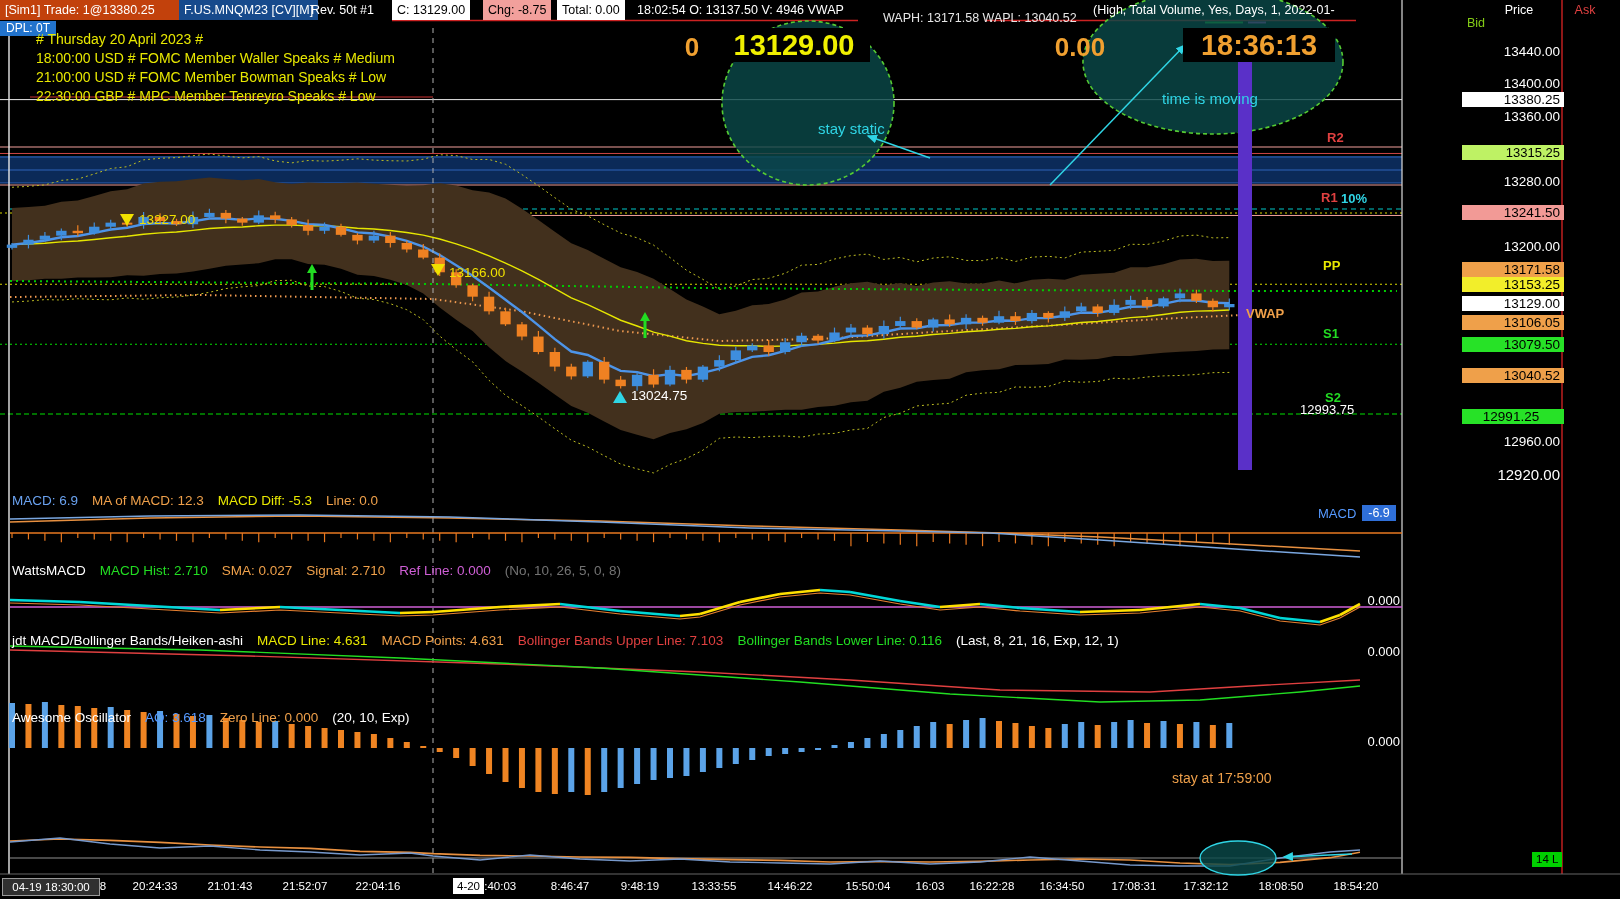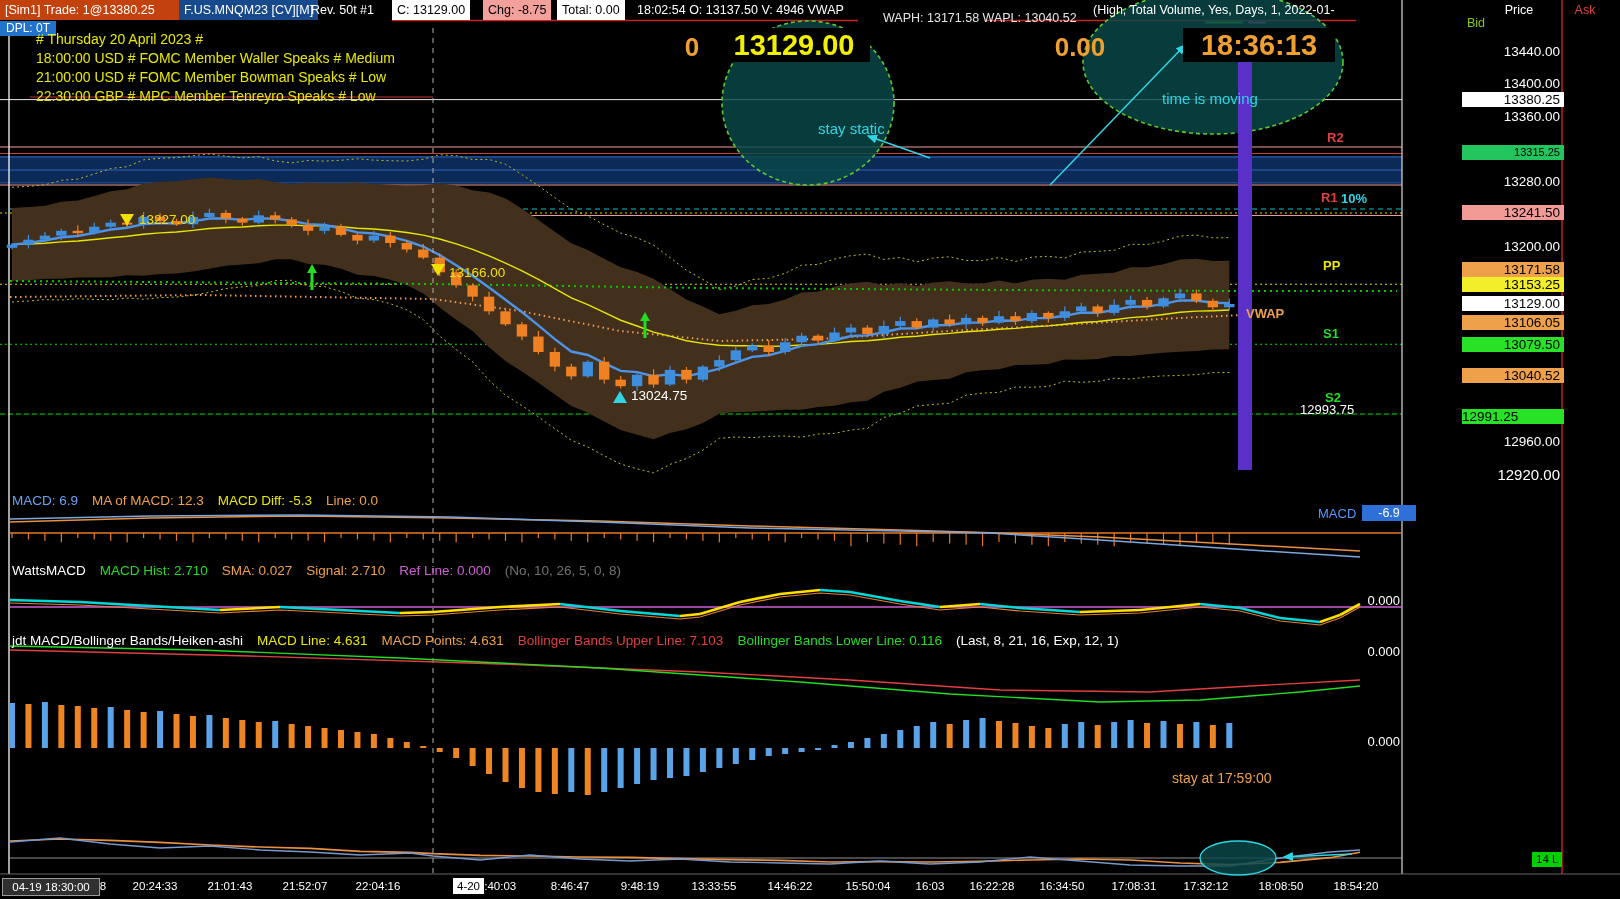--- a/index.html
+++ b/index.html
@@ -467,21 +467,21 @@
   <div class="lvl" style="left:1327px;top:130px;color:#e04040;">R2</div>
   <div class="lvl" style="left:1321px;top:190px;color:#e04040;">R1</div>
   <div class="lvl" style="left:1341px;top:191px;color:#2fd5e5;">10%</div>
   <div class="lvl" style="left:1323px;top:258px;color:#e8e800;">PP</div>
   <div class="lvl" style="left:1323px;top:326px;color:#22dd22;">S1</div>
   <div class="lvl" style="left:1325px;top:390px;color:#22dd22;">S2</div>
   <div class="lvl" style="left:1300px;top:402px;color:#fff;font-weight:normal;">12993.75</div>
   <div class="lvl" style="left:1246px;top:306px;color:#efa04a;">VWAP</div>
 
   <div class="abs" style="left:1318px;top:506px;font-size:13px;color:#5599ff;">MACD</div>
-  <div class="abs" style="left:1362px;top:505px;width:54px;height:16px;line-height:16px;text-align:center;background:#2f6fd8;color:#fff;font-size:12.5px;">-6.9</div>
+  <div class="abs" style="left:1362px;top:505px;width:34px;height:16px;line-height:16px;text-align:center;background:#2f6fd8;color:#fff;font-size:12.5px;">-6.9</div>
   <div class="abs" style="left:1356px;top:593px;width:44px;text-align:right;font-size:13px;color:#fff;">0.000</div>
   <div class="abs" style="left:1356px;top:644px;width:44px;text-align:right;font-size:13px;color:#fff;">0.000</div>
   <div class="abs" style="left:1356px;top:734px;width:44px;text-align:right;font-size:13px;color:#fff;">0.000</div>
 
   <div class="prow" style="top:493px;">
     <span style="color:#6aa2f0">MACD: 6.9</span>
     <span style="color:#efa04a">MA of MACD: 12.3</span>
     <span style="color:#e8e800">MACD Diff: -5.3</span>
     <span style="color:#efa04a">Line: 0.0</span>
   </div>
@@ -494,37 +494,43 @@
     <span style="color:#737373">(No, 10, 26, 5, 0, 8)</span>
   </div>
   <div class="prow" style="top:633px;">
     <span style="color:#fff">jdt MACD/Bollinger Bands/Heiken-ashi</span>
     <span style="color:#e8e800">MACD Line: 4.631</span>
     <span style="color:#efa04a">MACD Points: 4.631</span>
     <span style="color:#e04040">Bollinger Bands Upper Line: 7.103</span>
     <span style="color:#22dd22">Bollinger Bands Lower Line: 0.116</span>
     <span style="color:#fff">(Last, 8, 21, 16, Exp, 12, 1)</span>
   </div>
+  <div class="prow" style="top:710px;">
+    <span style="color:#fff">Awesome Oscillator</span>
+    <span style="color:#5599ff">AO: 3.618</span>
+    <span style="color:#efa04a">Zero Line: 0.000</span>
+    <span style="color:#fff">(20, 10, Exp)</span>
+  </div>
 
   <div id="ladder">
       <div class="abs" style="left: 1462px; top: 43.5px; width: 98px; height: 15px; line-height: 15px; text-align: right; padding-right: 4px; font-size: 13.5px; color: rgb(255, 255, 255);">13440.00</div>
       <div class="abs" style="left: 1462px; top: 76.04px; width: 98px; height: 15px; line-height: 15px; text-align: right; padding-right: 4px; font-size: 13.5px; color: rgb(255, 255, 255);">13400.00</div>
       <div class="abs" style="left: 1462px; top: 92.1066px; width: 98px; height: 15px; line-height: 15px; text-align: right; padding-right: 4px; font-size: 13.5px; background: rgb(255, 255, 255); color: rgb(0, 0, 0);">13380.25</div>
       <div class="abs" style="left: 1462px; top: 108.58px; width: 98px; height: 15px; line-height: 15px; text-align: right; padding-right: 4px; font-size: 13.5px; color: rgb(255, 255, 255);">13360.00</div>
-      <div class="abs" style="left: 1462px; top: 144.984px; width: 98px; height: 15px; line-height: 15px; text-align: right; padding-right: 4px; font-size: 11px; background: #22c55e; color: rgb(0, 0, 0);">13315.25</div>
+      <div class="abs" style="left: 1462px; top: 144.984px; width: 98px; height: 15px; line-height: 15px; text-align: right; padding-right: 4px; font-size: 13px; background: #bef264; color: rgb(0, 0, 0);">13315.25</div>
       <div class="abs" style="left: 1462px; top: 173.66px; width: 98px; height: 15px; line-height: 15px; text-align: right; padding-right: 4px; font-size: 13.5px; color: rgb(255, 255, 255);">13280.00</div>
       <div class="abs" style="left: 1462px; top: 204.98px; width: 98px; height: 15px; line-height: 15px; text-align: right; padding-right: 4px; font-size: 13.5px; background: rgb(242, 154, 150); color: rgb(0, 0, 0);">13241.50</div>
       <div class="abs" style="left: 1462px; top: 238.74px; width: 98px; height: 15px; line-height: 15px; text-align: right; padding-right: 4px; font-size: 13.5px; color: rgb(255, 255, 255);">13200.00</div>
       <div class="abs" style="left: 1462px; top: 261.86px; width: 98px; height: 15px; line-height: 15px; text-align: right; padding-right: 4px; font-size: 13.5px; background: rgb(239, 160, 74); color: rgb(0, 0, 0);">13171.58</div>
       <div class="abs" style="left: 1462px; top: 276.771px; width: 98px; height: 15px; line-height: 15px; text-align: right; padding-right: 4px; font-size: 13.5px; background: rgb(242, 238, 42); color: rgb(0, 0, 0);">13153.25</div>
       <div class="abs" style="left: 1462px; top: 296.499px; width: 98px; height: 15px; line-height: 15px; text-align: right; padding-right: 4px; font-size: 13.5px; background: rgb(255, 255, 255); color: rgb(0, 0, 0);">13129.00</div>
       <div class="abs" style="left: 1462px; top: 315.168px; width: 98px; height: 15px; line-height: 15px; text-align: right; padding-right: 4px; font-size: 13.5px; background: rgb(239, 160, 74); color: rgb(0, 0, 0);">13106.05</div>
       <div class="abs" style="left: 1462px; top: 336.767px; width: 98px; height: 15px; line-height: 15px; text-align: right; padding-right: 4px; font-size: 13.5px; background: rgb(39, 226, 39); color: rgb(0, 0, 0);">13079.50</div>
       <div class="abs" style="left: 1462px; top: 368.477px; width: 98px; height: 15px; line-height: 15px; text-align: right; padding-right: 4px; font-size: 13.5px; background: rgb(239, 160, 74); color: rgb(0, 0, 0);">13040.52</div>
-      <div class="abs" style="left: 1462px; top: 408.558px; width: 98px; height: 15px; line-height: 15px; text-align: left; padding-right: 4px; font-size: 13.5px; background: rgb(39, 226, 39); color: rgb(0, 0, 0);">12991.25</div>
+      <div class="abs" style="left: 1462px; top: 408.558px; width: 98px; height: 15px; line-height: 15px; text-align: center; padding-right: 4px; font-size: 13.5px; background: rgb(39, 226, 39); color: rgb(0, 0, 0);">12991.25</div>
       <div class="abs" style="left: 1462px; top: 433.98px; width: 98px; height: 15px; line-height: 15px; text-align: right; padding-right: 4px; font-size: 13.5px; color: rgb(255, 255, 255);">12960.00</div>
       <div class="abs" style="left: 1462px; top: 466.52px; width: 98px; height: 15px; line-height: 15px; text-align: right; padding-right: 4px; font-size: 15px; color: rgb(255, 255, 255);">12920.00</div>
     </div>
 
   <div class="abs" style="left:2px;top:878px;width:96px;height:16px;line-height:16px;text-align:center;border:1px solid #999;background:#303030;color:#fff;font-size:11.5px;">04-19  18:30:00</div>
   <div id="axis">
       <div class="axlab" style="left: 103px; top: 880px;">8</div>
       <div class="axlab" style="left: 155px; top: 880px;">20:24:33</div>
       <div class="axlab" style="left: 230px; top: 880px;">21:01:43</div>
       <div class="axlab" style="left: 305px; top: 880px;">21:52:07</div>

